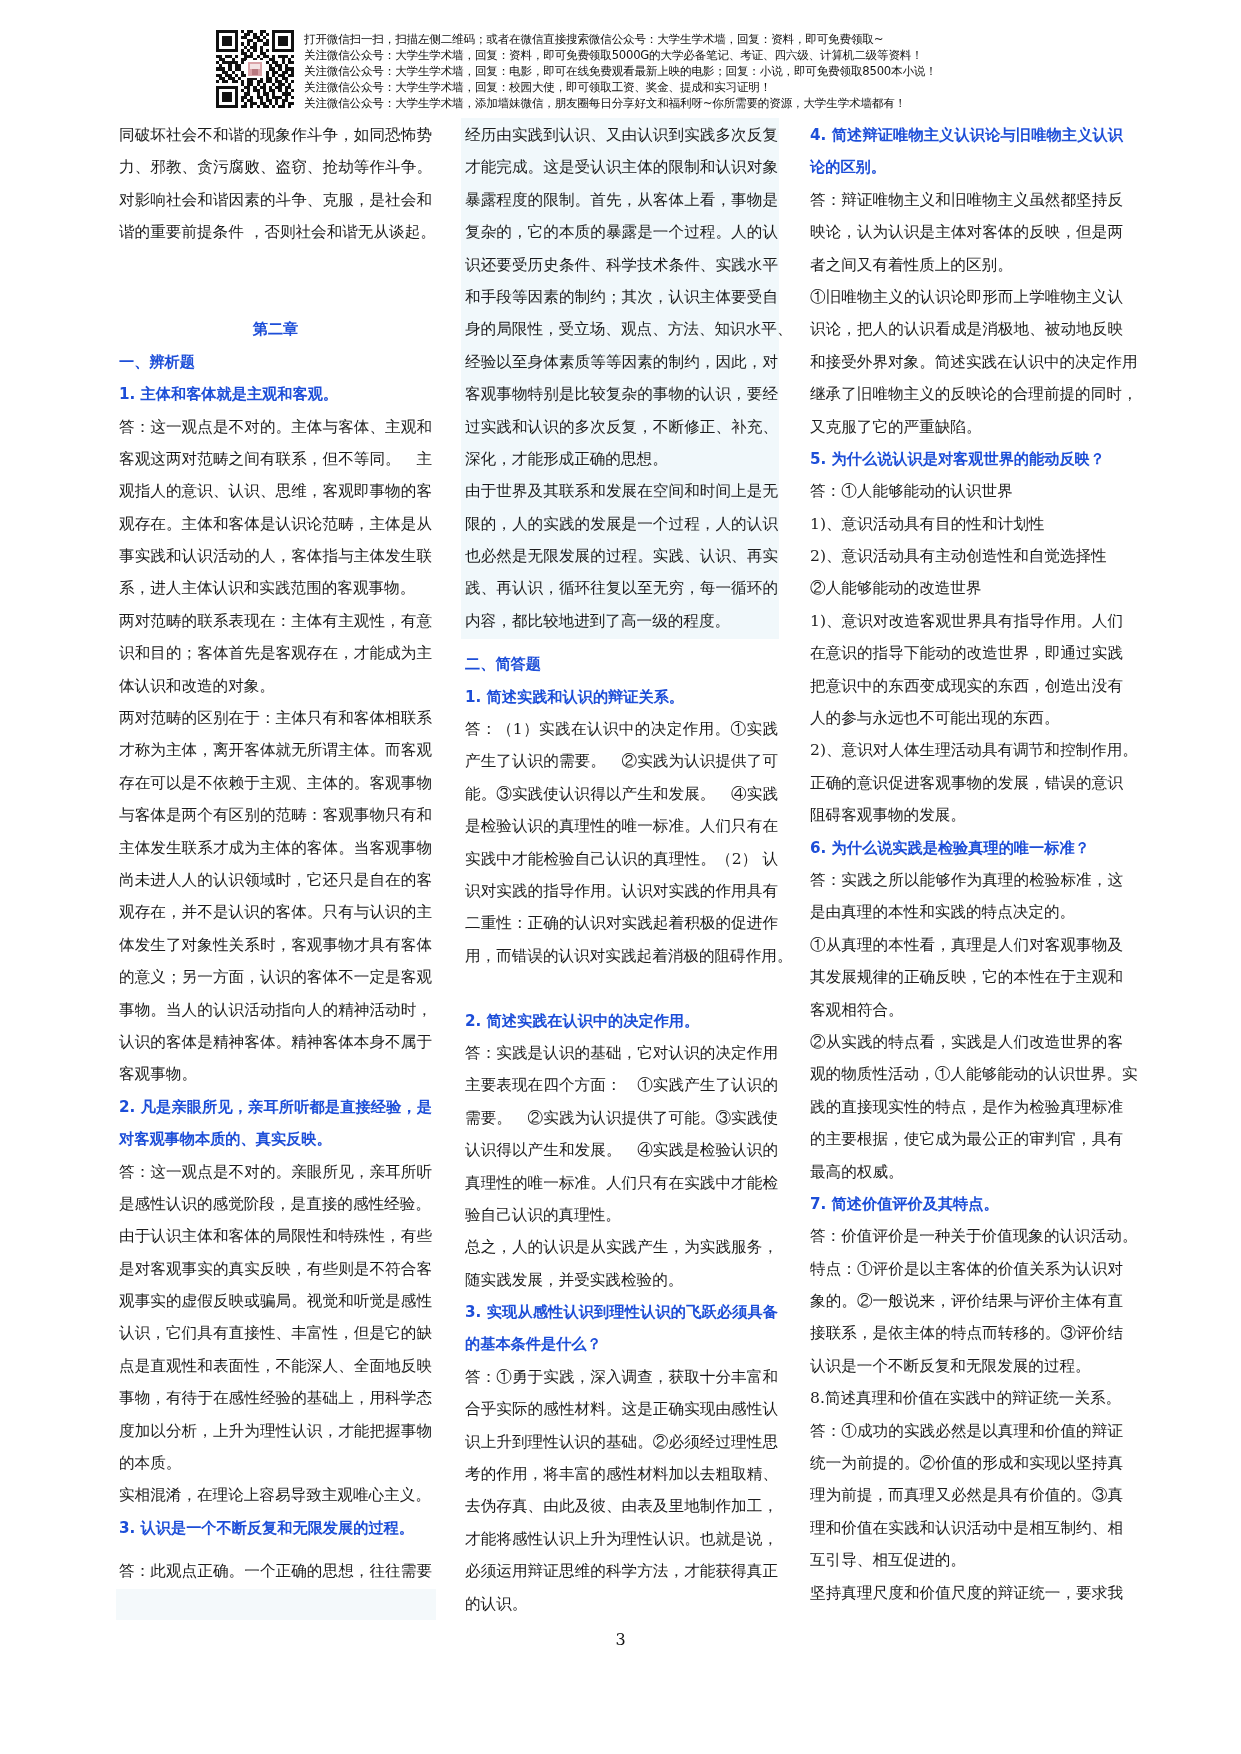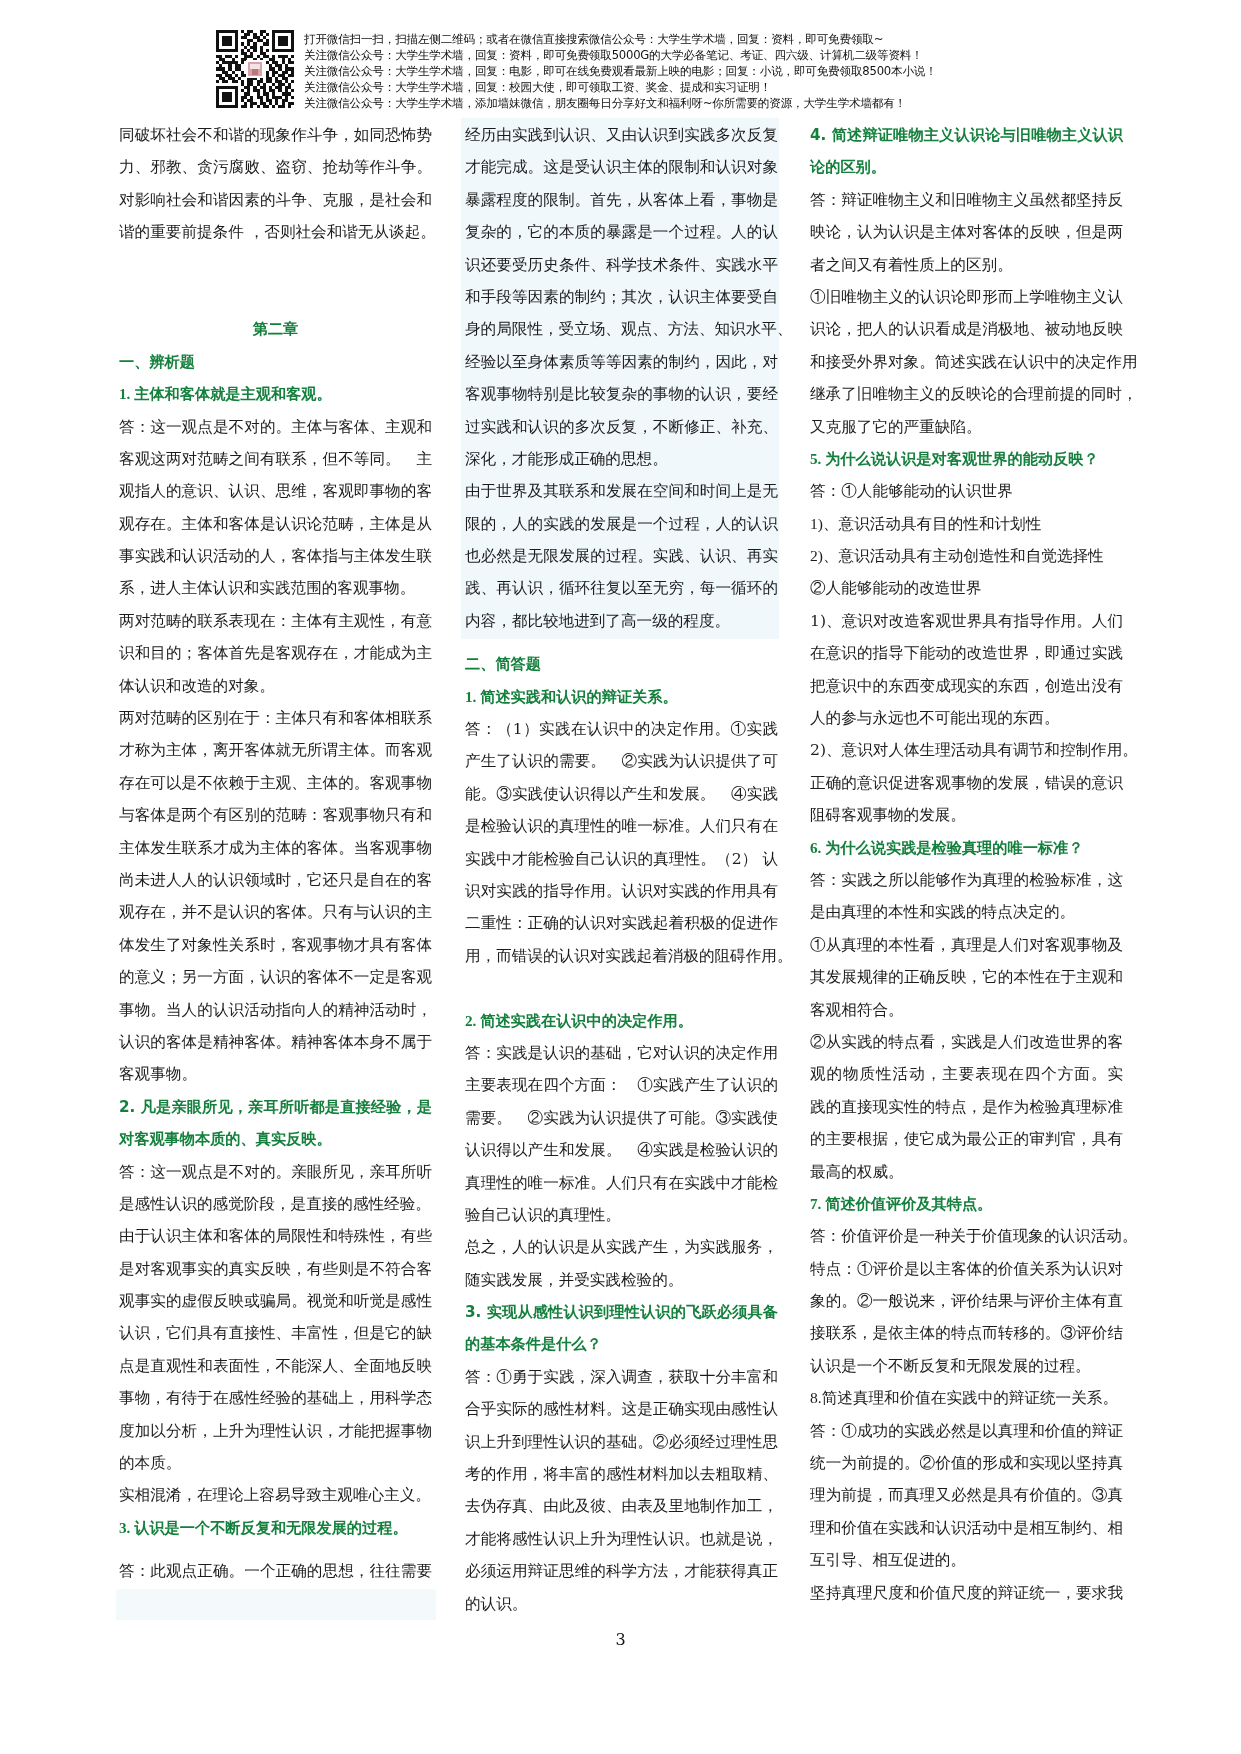--- a/index.html
+++ b/index.html
@@ -45,25 +45,25 @@
   .col-right { left: 810px; }
 
   .ln {
     height: 32.4px;
     line-height: 32.4px;
     font-size: 15.6px;
     white-space: nowrap;
     text-align: justify;
     text-align-last: justify;
   }
-  .ln.end { text-align-last: left; font-family: Liberation Serif, serif; }
+  .ln.end { text-align-last: left; }
   .hd {
     font-family: "DejaVu Sans", "Liberation Sans", sans-serif;
     font-weight: bold;
-    color: #15803d;
+    color: #1d4ed8;
     font-size: 15.2px;
   }
   .chap { text-align: center; text-align-last: center; }
   .sp { height: 32.4px; }
   .gap11 { margin-top: 11px; }
 
   .page-num {
     position: absolute;
     left: 0;
     top: 1629px;
@@ -270,21 +270,21 @@
       <div class="ln">答：实践之所以能够作为真理的检验标准，这</div>
       <div class="ln end">是由真理的本性和实践的特点决定的。</div>
     </div>
     <div>
       <div class="ln">①从真理的本性看，真理是人们对客观事物及</div>
       <div class="ln">其发展规律的正确反映，它的本性在于主观和</div>
       <div class="ln end">客观相符合。</div>
     </div>
     <div>
       <div class="ln">②从实践的特点看，实践是人们改造世界的客</div>
-      <div class="ln">观的物质性活动，主要表现在四个方面。实</div>
+      <div class="ln">观的物质性活动，①人能够能动的认识世界。实</div>
       <div class="ln">践的直接现实性的特点，是作为检验真理标准</div>
       <div class="ln">的主要根据，使它成为最公正的审判官，具有</div>
       <div class="ln end">最高的权威。</div>
     </div>
 
     <div class="ln hd end">7. 简述价值评价及其特点。</div>
     <div class="ln end">答：价值评价是一种关于价值现象的认识活动。</div>
     <div>
       <div class="ln">特点：①评价是以主客体的价值关系为认识对</div>
       <div class="ln">象的。②一般说来，评价结果与评价主体有直</div>

